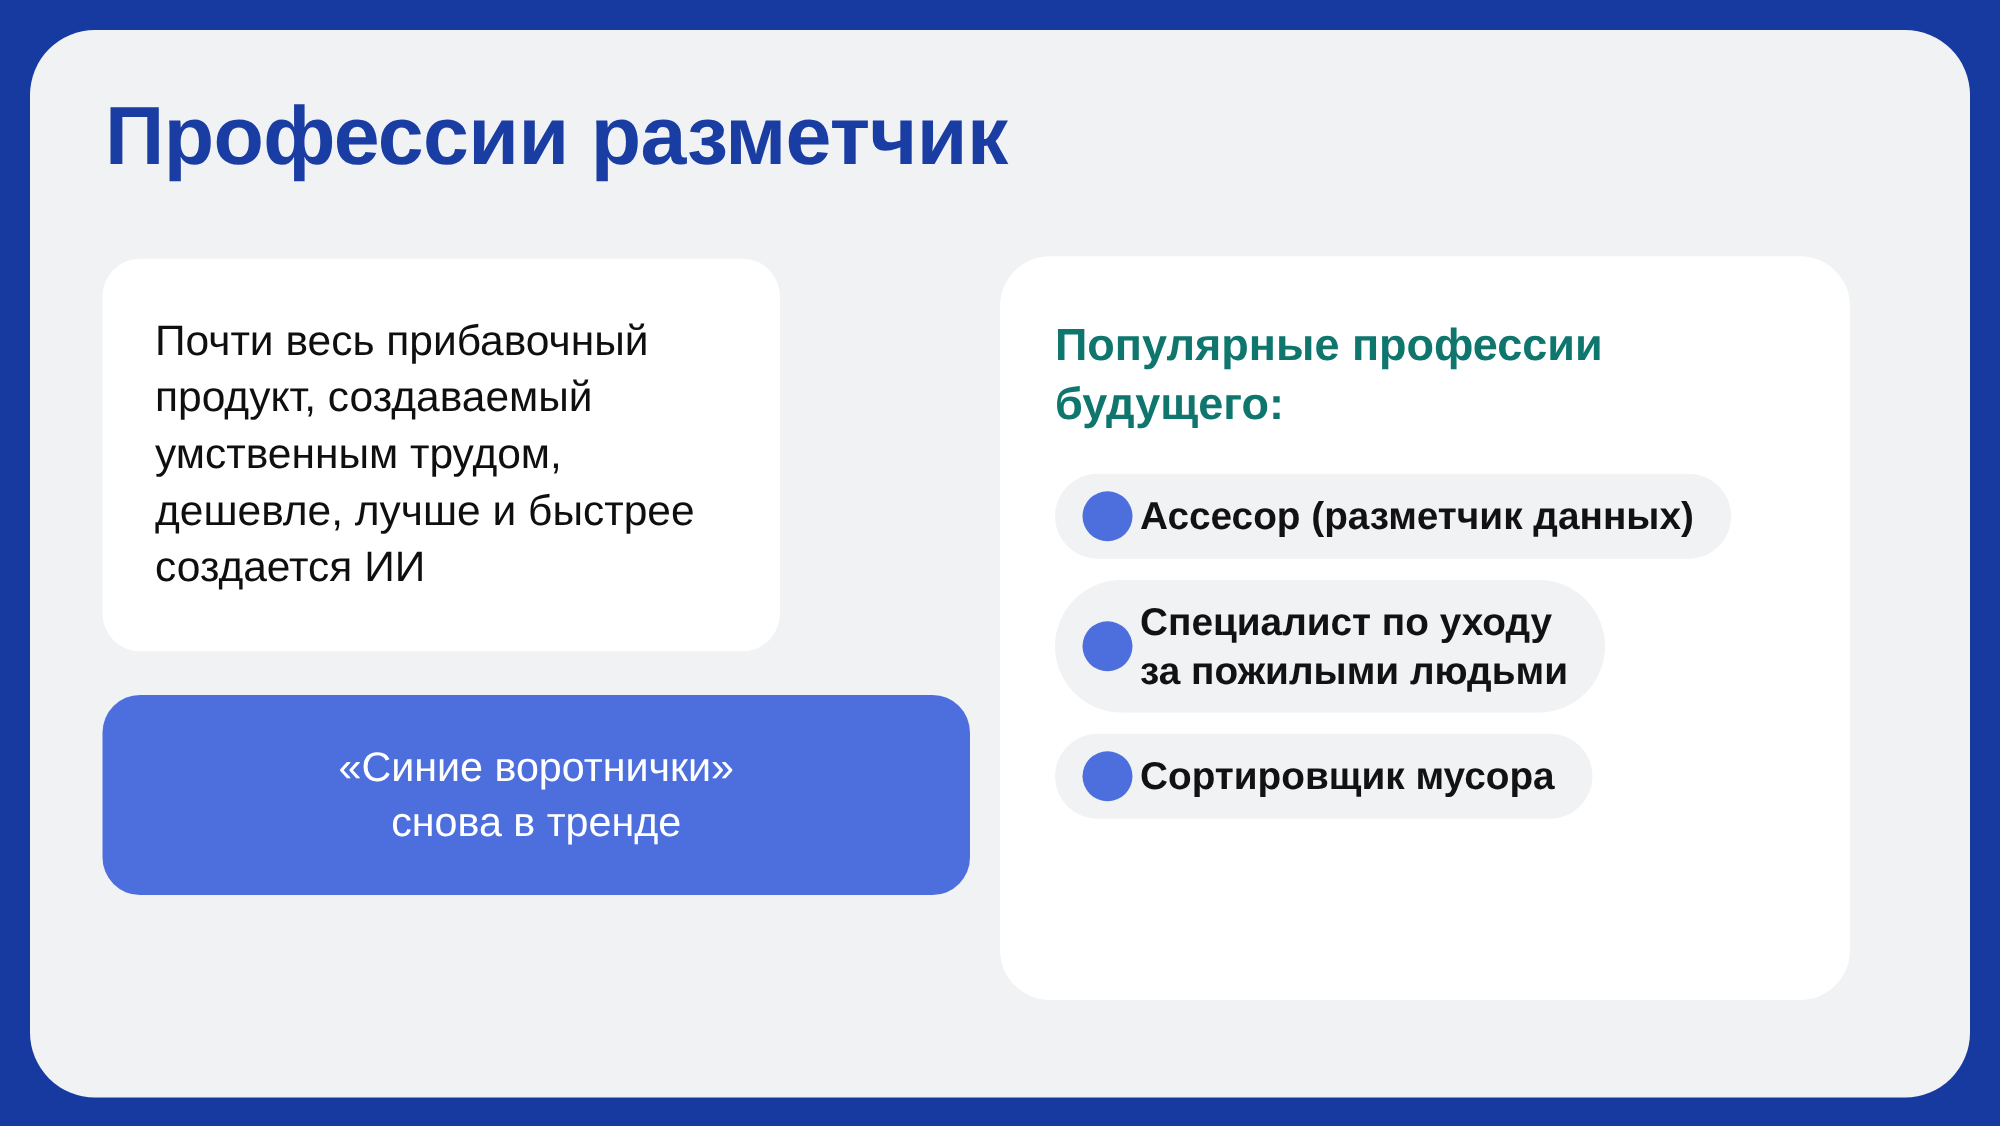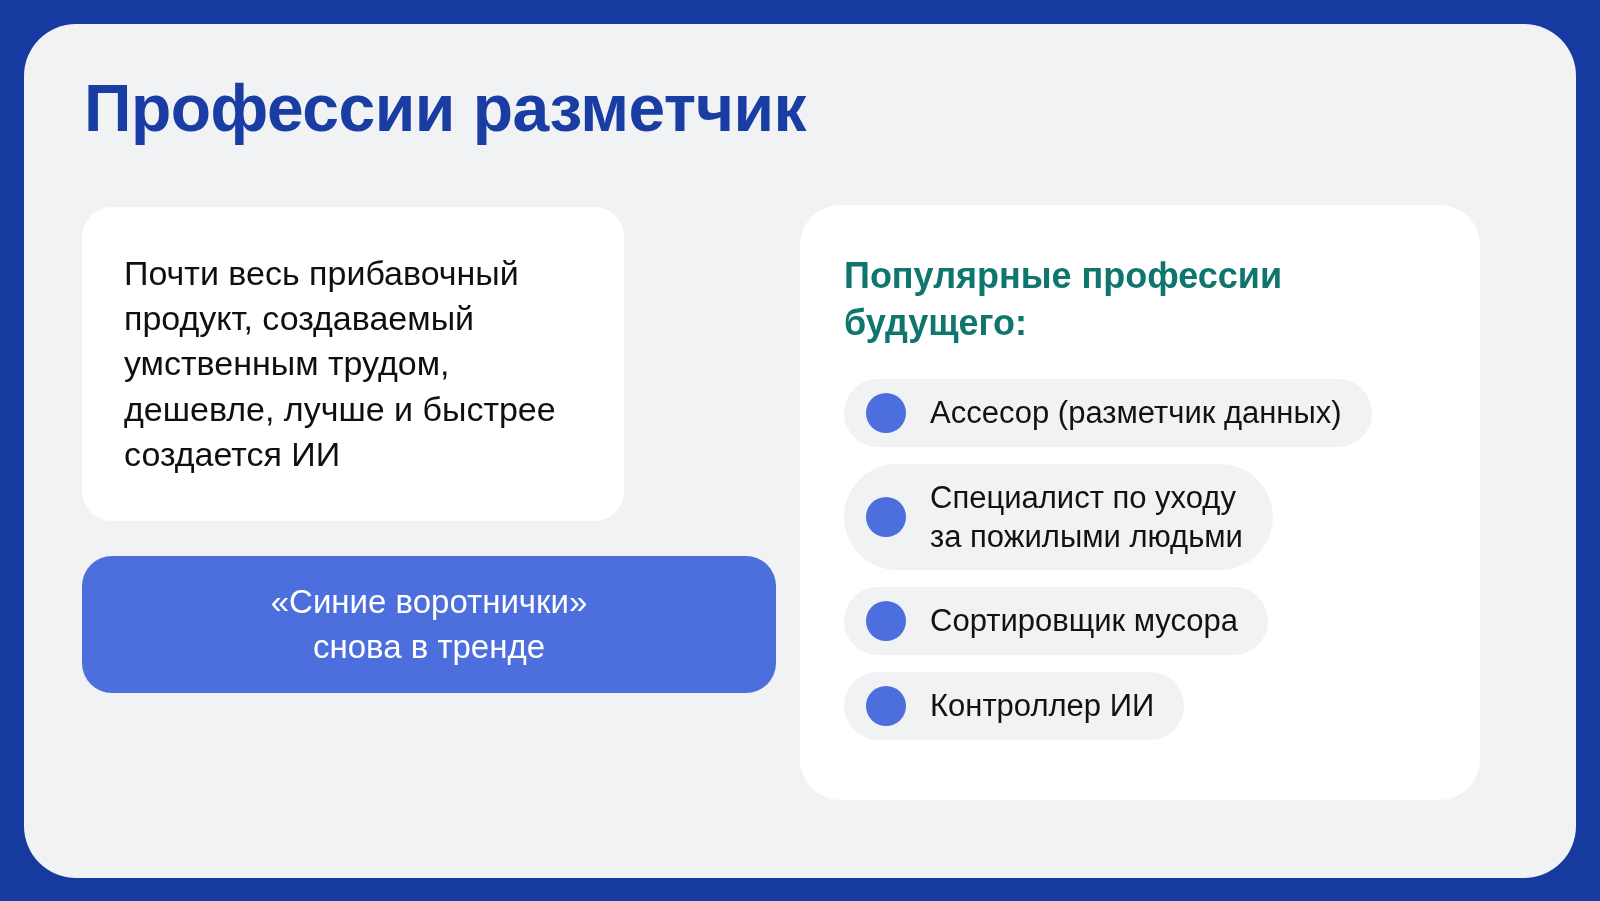--- a/index.html
+++ b/index.html
@@ -69,21 +69,21 @@
     font-size: 34px;
     line-height: 1.33;
     color: #0f0f10;
     font-weight: 400;
     white-space: pre-line;
   }
 
   .collar-button {
     margin-top: 35px;
     width: 694px;
-    height: 137px;
+    height: 160px;
     background: #4d6fde;
     border-radius: 30px;
     display: flex;
     align-items: center;
     justify-content: center;
     box-sizing: border-box;
     border: none;
     cursor: pointer;
     padding: 16px;
   }
@@ -122,26 +122,27 @@
   .pill-list {
     display: flex;
     flex-direction: column;
     gap: 17px;
     align-items: flex-start;
   }
 
   .pill {
     display: flex;
     align-items: center;
-    gap: 24px;
+    gap: 6px;
     background: #f1f2f3;
     border-radius: 999px;
     padding: 14px 30px 14px 22px;
     box-sizing: border-box;
     max-width: 602px;
+    font-weight: bold;
   }
 
   .pill-dot {
     flex: 0 0 auto;
     width: 40px;
     height: 40px;
     border-radius: 50%;
     background: #4d6fde;
   }
 
@@ -189,22 +190,18 @@
           <span class="pill-dot"></span>
           <span class="pill-label">Специалист по уходу
 за пожилыми людьми</span>
         </div>
 
         <div class="pill">
           <span class="pill-dot"></span>
           <span class="pill-label">Сортировщик мусора</span>
         </div>
 
-        <div class="pill">
-          <span class="pill-dot"></span>
-          <span class="pill-label">Контроллер ИИ</span>
-        </div>
 
       </div>
     </div>
 
   </div>
 </div>
 
 </body></html>

